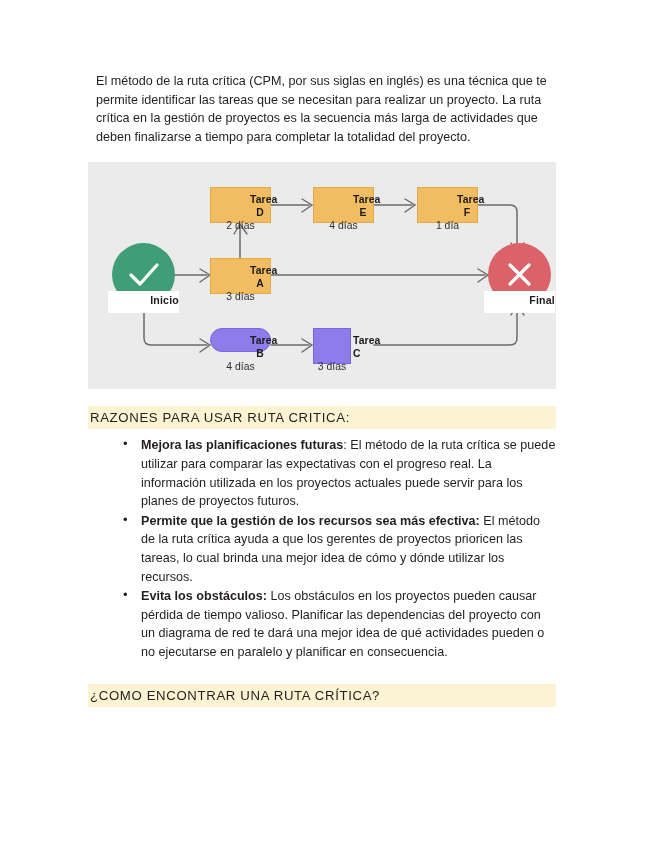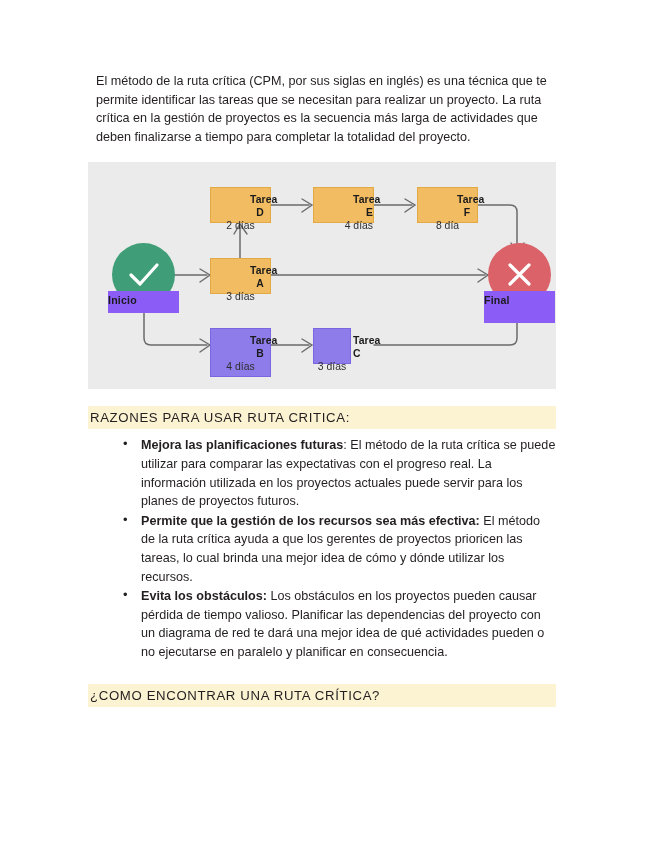--- a/index.html
+++ b/index.html
@@ -79,22 +79,22 @@
     border-color: #7a66e0;
   }
   .circle {
     position: absolute;
     border-radius: 50%;
   }
   .circle.start { background: #3f9e77; }
   .circle.end   { background: #da6268; }
   .endcap-label {
     position: absolute;
-    background: #8b5cf6;
-    text-align: left;
+    background: #ffffff;
+    text-align: right;
     font-size: 10.6px;
     font-weight: bold;
     color: #1b1b1b;
     line-height: 19px;
     letter-spacing: 0.2px;
   }
 
   
   .heading-band {
     background: #fcf3d2;
@@ -181,43 +181,43 @@
           <path d="M 19 32 L 28 41 L 45 22" fill="none" stroke="#ffffff" stroke-width="3.2" stroke-linecap="round" stroke-linejoin="round"></path>
         </svg>
       </div>
       <div class="endcap-label" style="left:20px; top:129px; width:71px; height:22px;">Inicio</div>
 
       <div class="circle end" style="left:400px; top:81px; width:63px; height:63px;">
         <svg width="63" height="63" viewBox="0 0 63 63">
           <path d="M 22 22 L 41 41 M 41 22 L 22 41" fill="none" stroke="#ffffff" stroke-width="3.2" stroke-linecap="round"></path>
         </svg>
       </div>
-      <div class="endcap-label" style="left:396px; top:129px; width:71px; height:32px;">Final</div>
+      <div class="endcap-label" style="left:396px; top:129px; width:71px; height:22px;">Final</div>
 
       <div class="node orange" style="left:122px; top:25px; width:61px; height:36px;">
         <div class="t">Tarea D</div>
         <div class="d">2 días</div>
       </div>
 
-      <div class="node orange" style="left:225px; top:25px; width:61px; height:36px;text-align:right;">
+      <div class="node orange" style="left:225px; top:25px; width:61px; height:36px;">
         <div class="t">Tarea E</div>
         <div class="d">4 días</div>
       </div>
 
       <div class="node orange" style="left:329px; top:25px; width:61px; height:36px;">
         <div class="t">Tarea F</div>
-        <div class="d">8 día</div>
+        <div class="d">1 día</div>
       </div>
 
       <div class="node orange" style="left:122px; top:96px; width:61px; height:36px;">
         <div class="t">Tarea A</div>
         <div class="d">3 días</div>
       </div>
 
-      <div class="node purple" style="left:122px; top:166px; width:61px; height:49px;">
+      <div class="node purple" style="left:122px; top:166px; width:61px; height:24px;border-radius:12px;">
         <div class="t">Tarea B</div>
         <div class="d">4 días</div>
       </div>
 
       <div class="node purple" style="left:225px; top:166px; width:38px; height:36px;">
         <div class="t">Tarea C</div>
         <div class="d">3 días</div>
       </div>
     </div>
 

